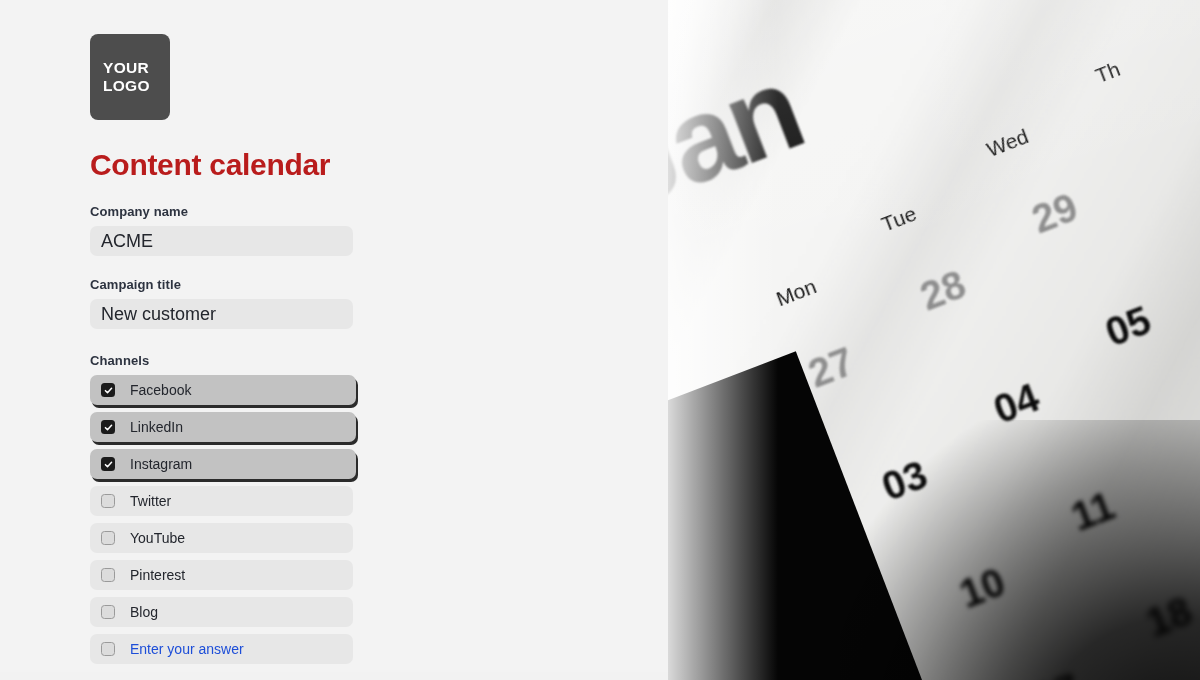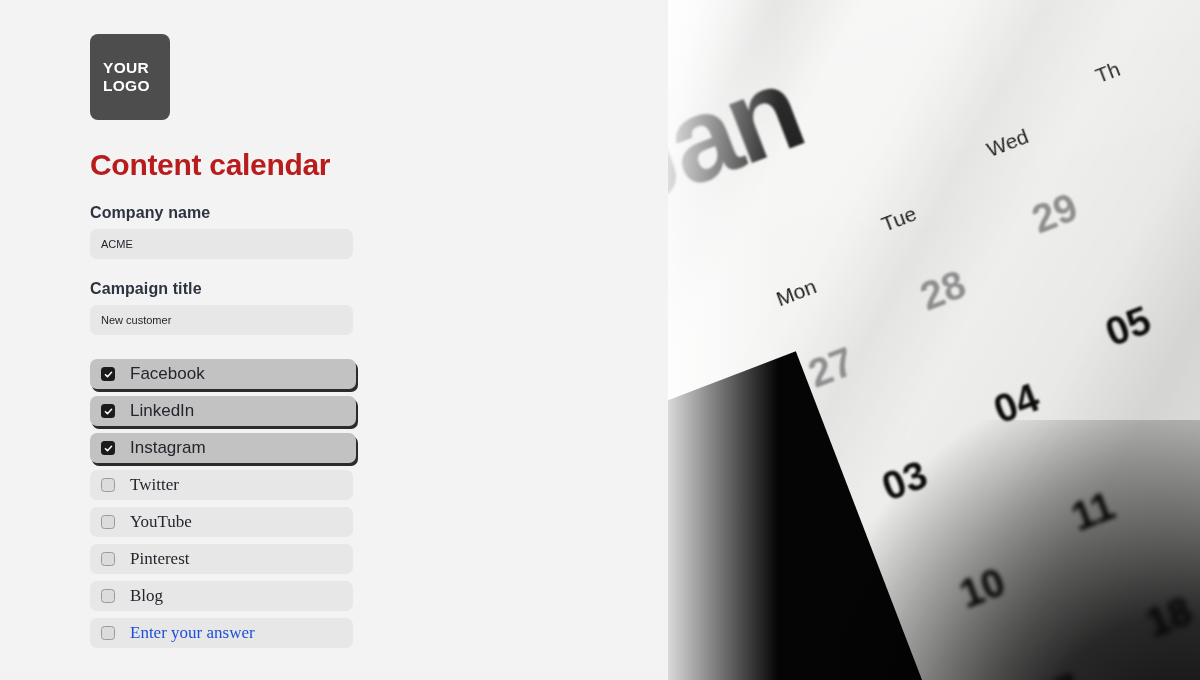--- a/index.html
+++ b/index.html
@@ -47,68 +47,68 @@
   .page-subtitle {
     margin-top: 12px;
     font-size: 12.3px;
     color: #3a3f4b;
     line-height: 16px;
     white-space: nowrap;
   }
 
   .field-block { margin-top: 21px; }
   .field-label {
-    font-size: 16px;
+    font-size: 13px;
     font-weight: bold;
     color: #2d3340;
     letter-spacing: 0.1px;
     margin-bottom: 7px;
   }
   .text-input {
     width: 263px; height: 30px;
     background: #e7e7e7;
     border: none;
     border-radius: 7px;
     padding: 0 11px;
     font-family: "Liberation Sans", sans-serif;
-    font-size: 11px;
+    font-size: 18px;
     color: #23262d;
     outline: none;
   }
 
   .channels-block { margin-top: 24px; }
   .channel-list { margin-top: 7px; display: flex; flex-direction: column; gap: 7px; }
 
   .channel-row {
     width: 263px; height: 30px;
     border-radius: 7px;
     display: flex; align-items: center;
     padding-left: 11px;
     position: relative;
   }
-  .channel-row.unchecked { background: #e7e7e7; font-family: Liberation Serif, serif; }
+  .channel-row.unchecked { background: #e7e7e7; }
   .channel-row.checked {
     background: #c2c2c2;
     width: 266px;
     box-shadow: 2px 3px 0 0 #2b2b2b;
   }
 
   .cb {
     width: 14px; height: 14px;
     border-radius: 3.5px;
     flex: 0 0 auto;
     display: flex; align-items: center; justify-content: center;
   }
   .cb.off { background: #dcdcdc; border: 1.4px solid #9a9a9a; }
   .cb.on { background: #1b1b1b; }
   .cb.on svg { display: block; }
 
   .channel-label {
     margin-left: 15px;
-    font-size: 17px;
+    font-size: 14px;
     color: #23262d;
   }
   .channel-row.placeholder-row .channel-label { color: #1d4ed8; }
 
   
   .photo-panel {
     width: 532px; height: 680px;
     position: relative;
     overflow: hidden;
     background: #f0f0ee;
@@ -200,20 +200,21 @@
         <div class="field-label">Company name</div>
         <input class="text-input" type="text" value="ACME" style="">
       </div>
 
       <div class="field-block">
         <div class="field-label">Campaign title</div>
         <input class="text-input" type="text" value="New customer" style="">
       </div>
 
       <div class="channels-block">
+        <div class="field-label">Channels</div>
         <div class="channel-list" id="channel-list">
             <div class="channel-row checked">
               <span class="cb on">
                 <svg width="9" height="9" viewBox="0 0 10 10" fill="none">
                   <path d="M1.6 5.2 L3.9 7.4 L8.4 2.6" stroke="#ffffff" stroke-width="1.7" stroke-linecap="round" stroke-linejoin="round"></path>
                 </svg>
               </span>
               <span class="channel-label">Facebook</span>
             </div>
             <div class="channel-row checked">

